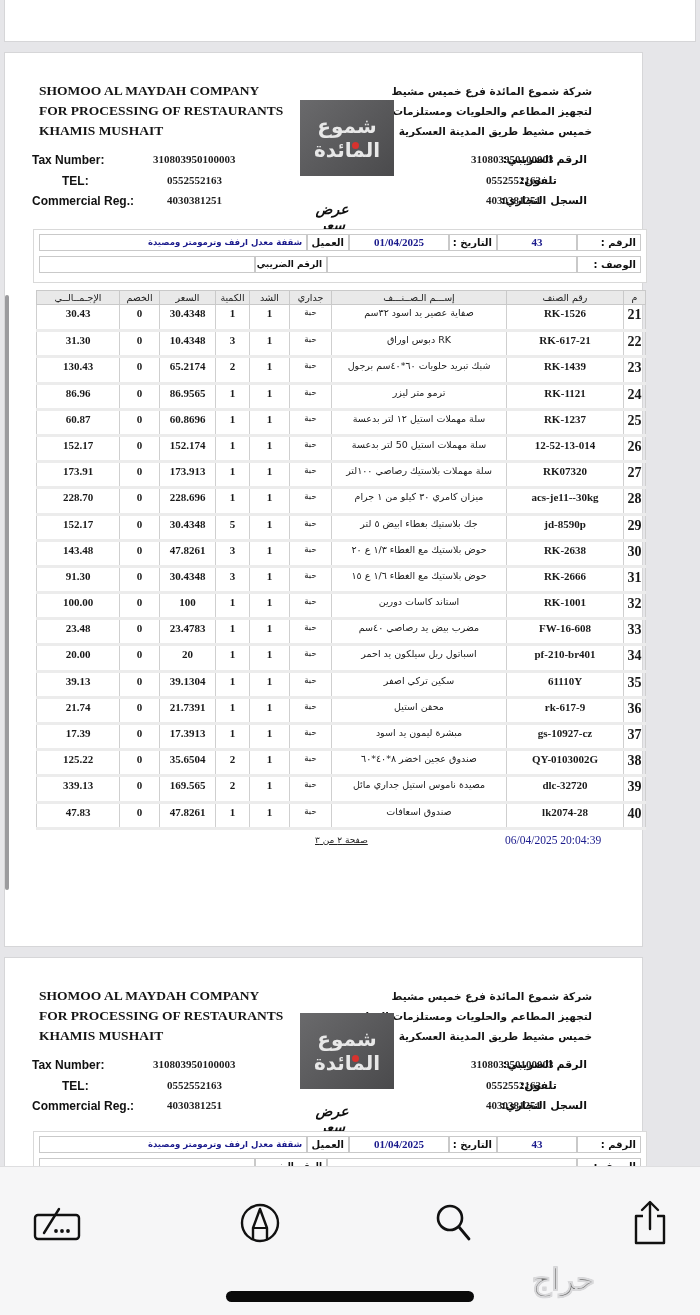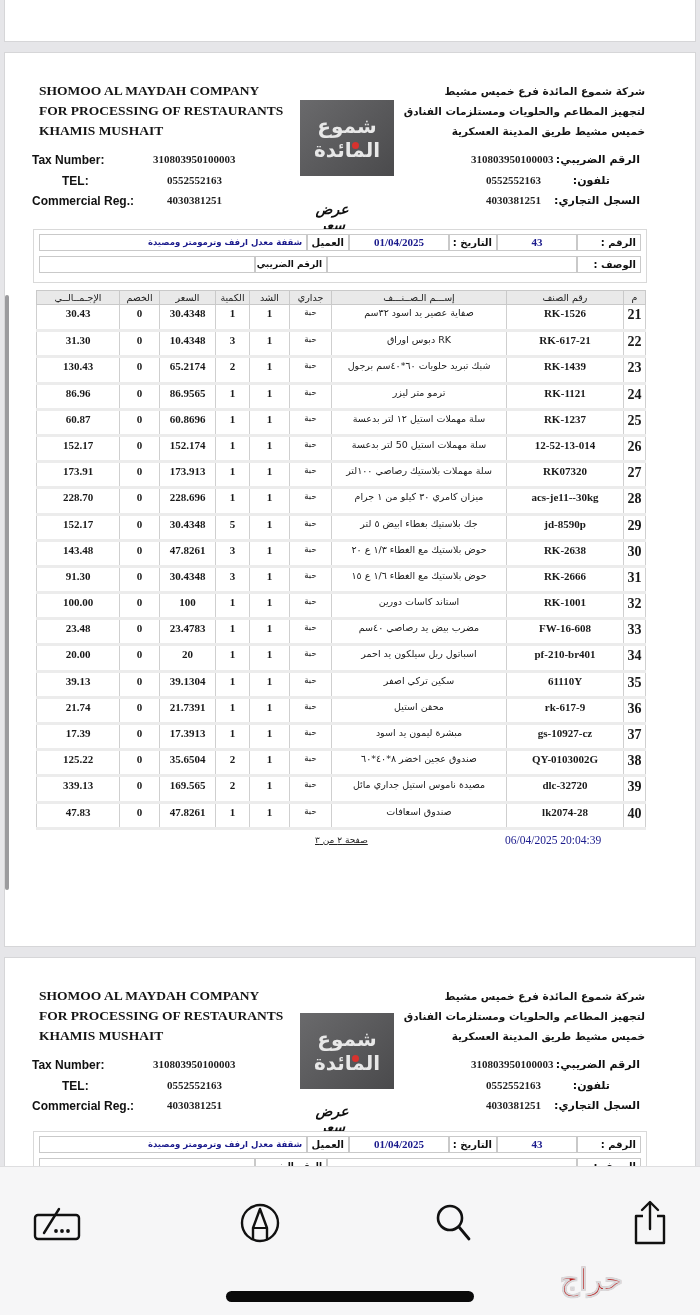--- a/index.html
+++ b/index.html
@@ -1,20 +1,20 @@
 <!DOCTYPE html>
 <html><head>
 <meta charset="utf-8">
 <style>
   * { box-sizing: border-box; margin: 0; padding: 0; }
   html, body { width: 700px; height: 1315px; overflow: hidden; }
   body { background: #e6e6e9; font-family: "Liberation Serif", serif; color: #111; position: relative; }
 
   .page-frag-top { position: absolute; left: 4px; top: 0; width: 692px; height: 42px; background: #fff; border: 1px solid #d6d6d8; border-top: none; }
-  .page { position: absolute; left: 4px; width: 692px; background: #fff; border: 1px solid #d6d6d8; }
+  .page { position: absolute; left: 4px; width: 639px; background: #fff; border: 1px solid #d6d6d8; }
   .page1 { top: 52px; height: 895px; }
   .page2 { top: 957px; height: 360px; }
 
   .scroll-indicator { position: absolute; left: 5px; top: 295px; width: 4px; height: 595px; background: #9b9b9e; border-radius: 2px; }
 
   .en-block { position: absolute; left: 34px; font-family: "Liberation Serif", serif; font-weight: bold; font-size: 13.5px; line-height: 20px; color: #151515; width: 245px; overflow: hidden; white-space: nowrap; }
   .ar-block { position: absolute; right: 50px; text-align: right; direction: rtl; font-family: "DejaVu Sans", sans-serif; font-weight: bold; font-size: 10.5px; line-height: 20px; color: #151515; }
 
   .logo { position: absolute; left: 295px; width: 94px; height: 76px; background: linear-gradient(135deg, #6a6a6c, #4a4a4c); display: flex; align-items: center; justify-content: center; direction: rtl; }
   .logo-text { color: #e8e8e8; font-family: "DejaVu Sans", sans-serif; font-weight: bold; font-size: 20px; line-height: 24px; text-align: center; letter-spacing: -1px; }
@@ -37,21 +37,21 @@
   .items td.ar { font-family: "DejaVu Sans", sans-serif; font-size: 9.5px; font-weight: normal; }
   .items td.unit { font-family: "DejaVu Sans", sans-serif; font-size: 8.5px; font-weight: normal; }
   .items td.num { font-size: 14px; }
 
   .page-footer { position: absolute; top: 782px; left: 310px; font-family: "DejaVu Sans", sans-serif; font-size: 9px; text-decoration: underline; direction: rtl; color: #222; }
   .timestamp { position: absolute; top: 781px; left: 500px; font-family: "Liberation Serif", serif; font-weight: normal; font-size: 11.5px; color: #1a1a8c; }
 
   .toolbar { position: absolute; left: 0; top: 1166px; width: 700px; height: 149px; background: #f6f6f7; border-top: 1px solid #dedee0; }
   .tool { position: absolute; top: 30px; width: 52px; height: 52px; display: flex; align-items: center; justify-content: center; cursor: pointer; }
   .home-indicator { position: absolute; left: 226px; top: 1291px; width: 248px; height: 11px; background: #0a0a0a; border-radius: 6px; }
-  .watermark { position: absolute; left: 560px; top: 1262px; font-family: Liberation Sans, sans-serif; font-size: 30px; font-weight: bold; color: #b91c1c; -webkit-text-stroke: 1px #d9d9db; direction: rtl; }
+  .watermark { position: absolute; left: 532px; top: 1262px; font-family: Liberation Sans, sans-serif; font-size: 30px; font-weight: bold; color: #737373; -webkit-text-stroke: 1px #d9d9db; direction: rtl; }
 </style>
 </head>
 <body>
 
 <div class="page-frag-top"></div>
 
 <div class="page page1">
   <div class="en-block" style="top:28px;">
     <div>SHOMOO AL MAYDAH COMPANY</div>
     <div>FOR PROCESSING OF RESTAURANTS</div>

